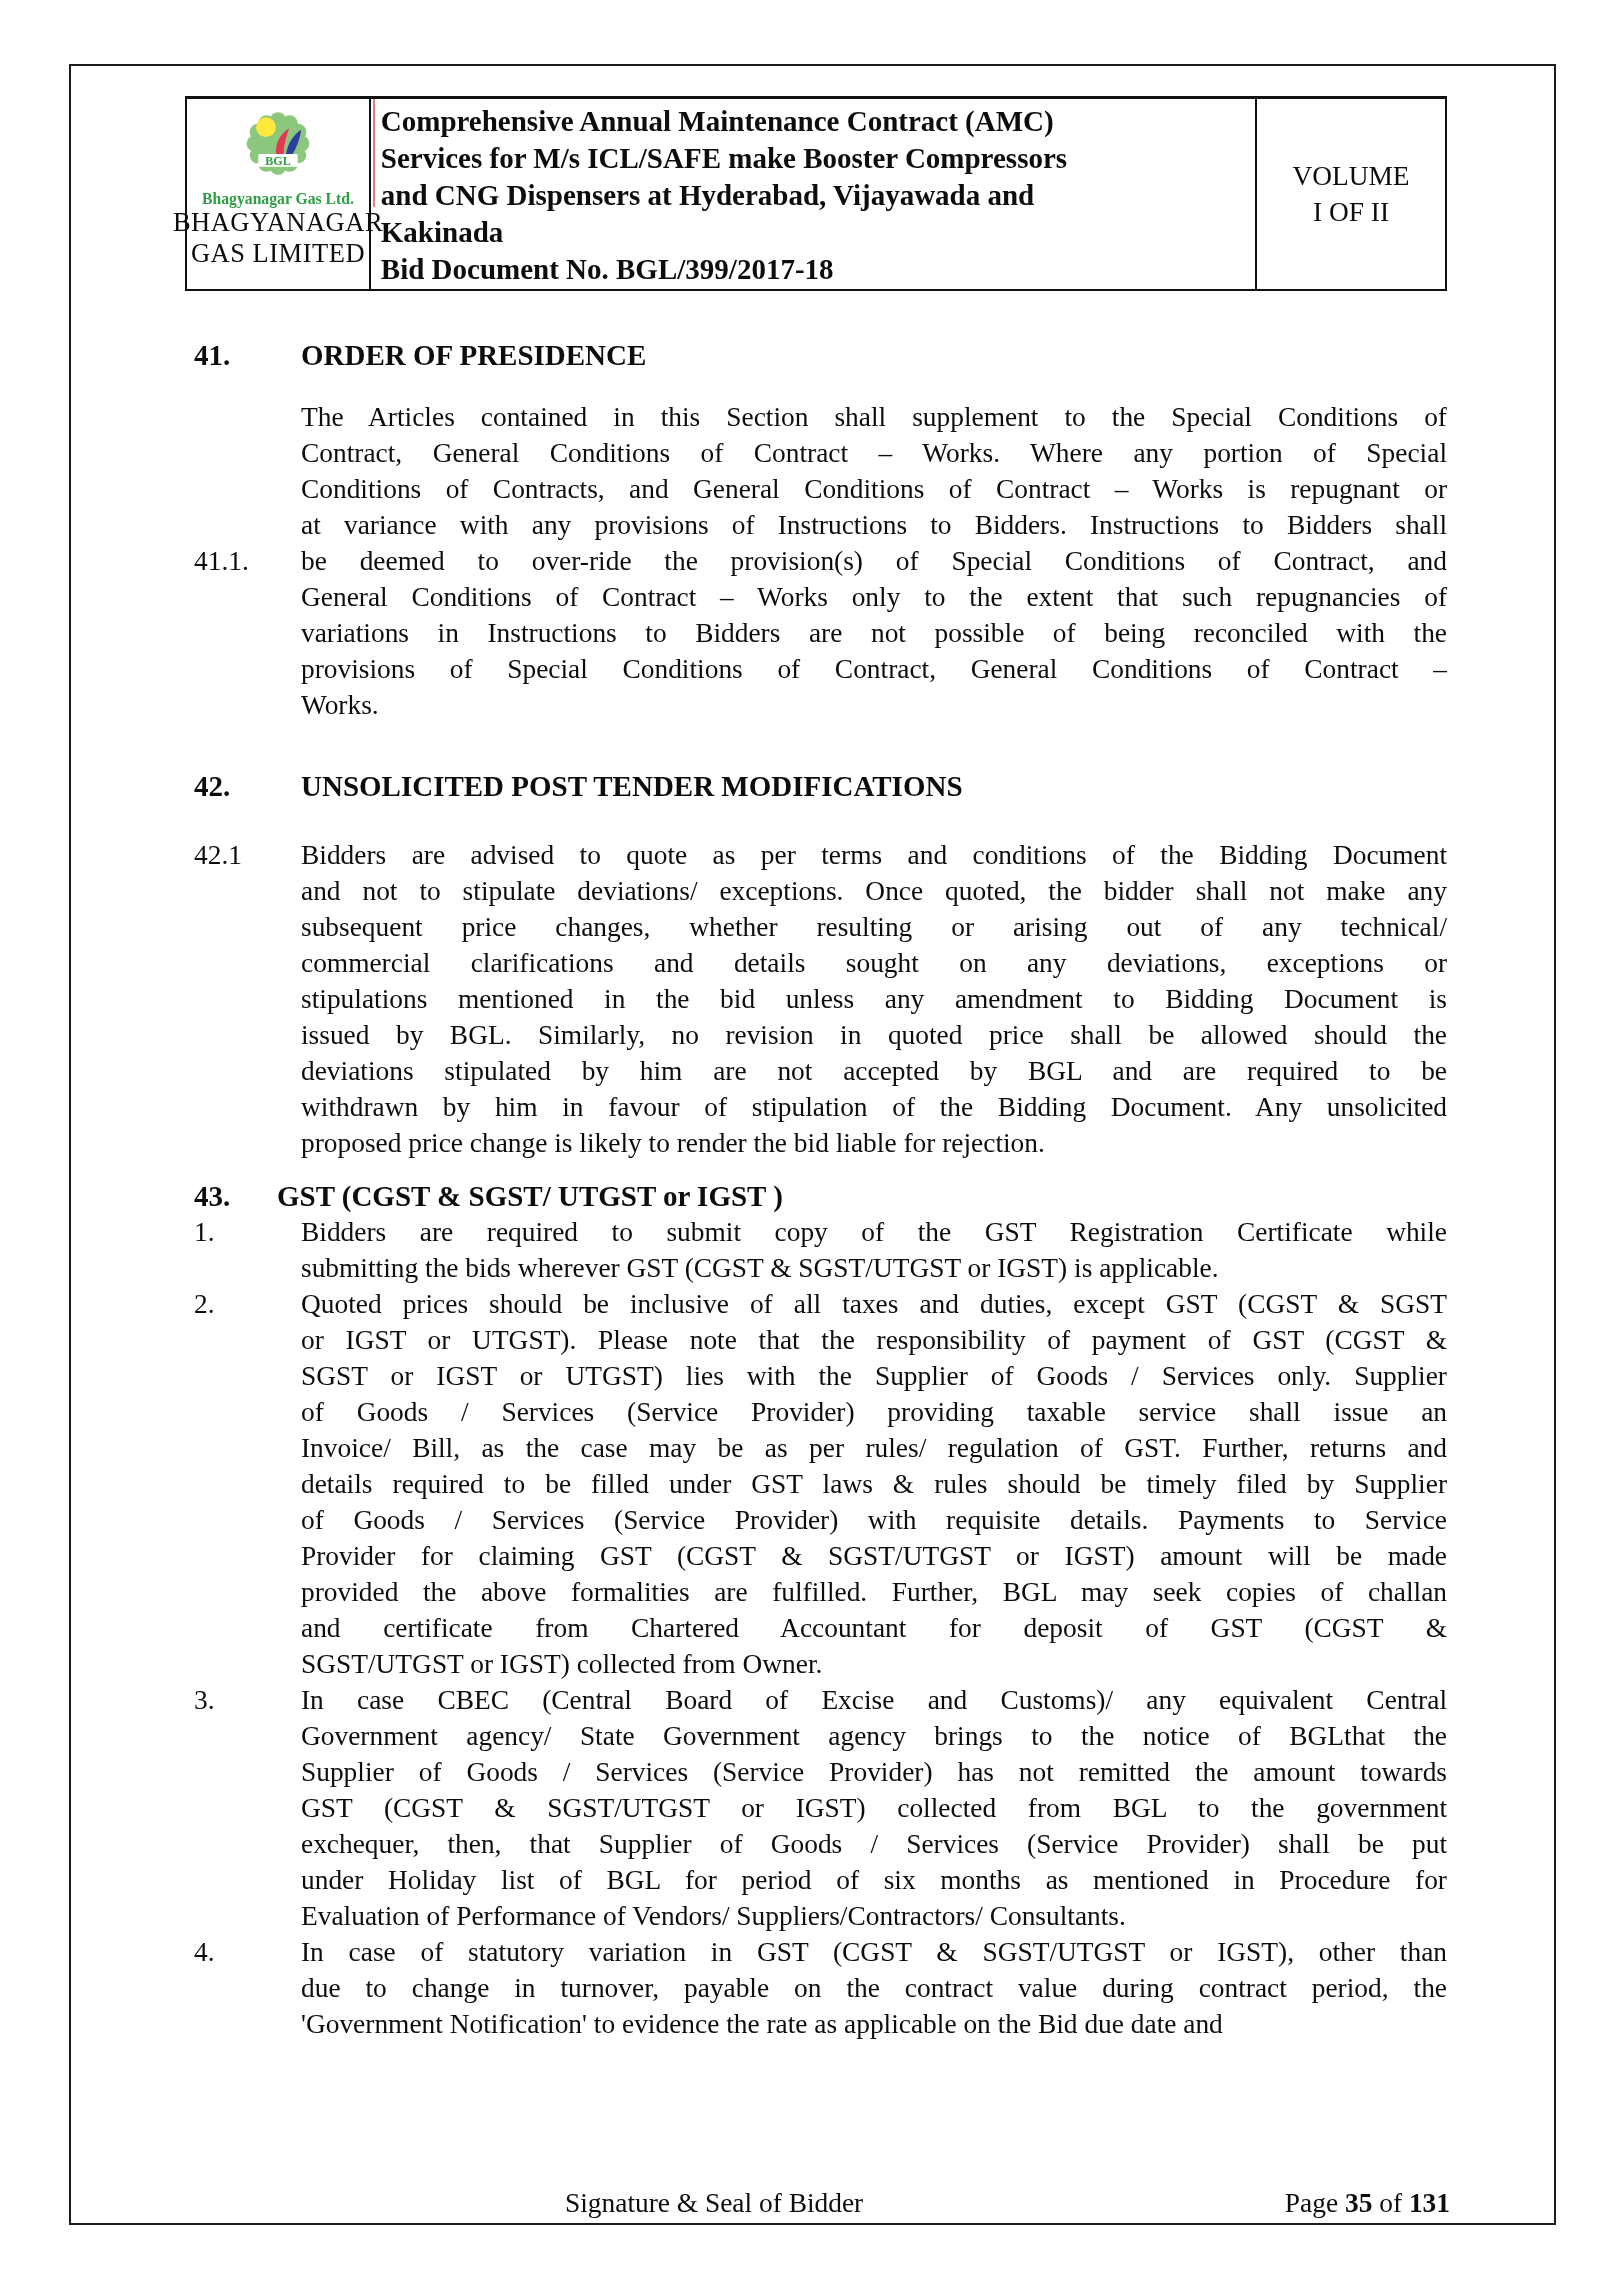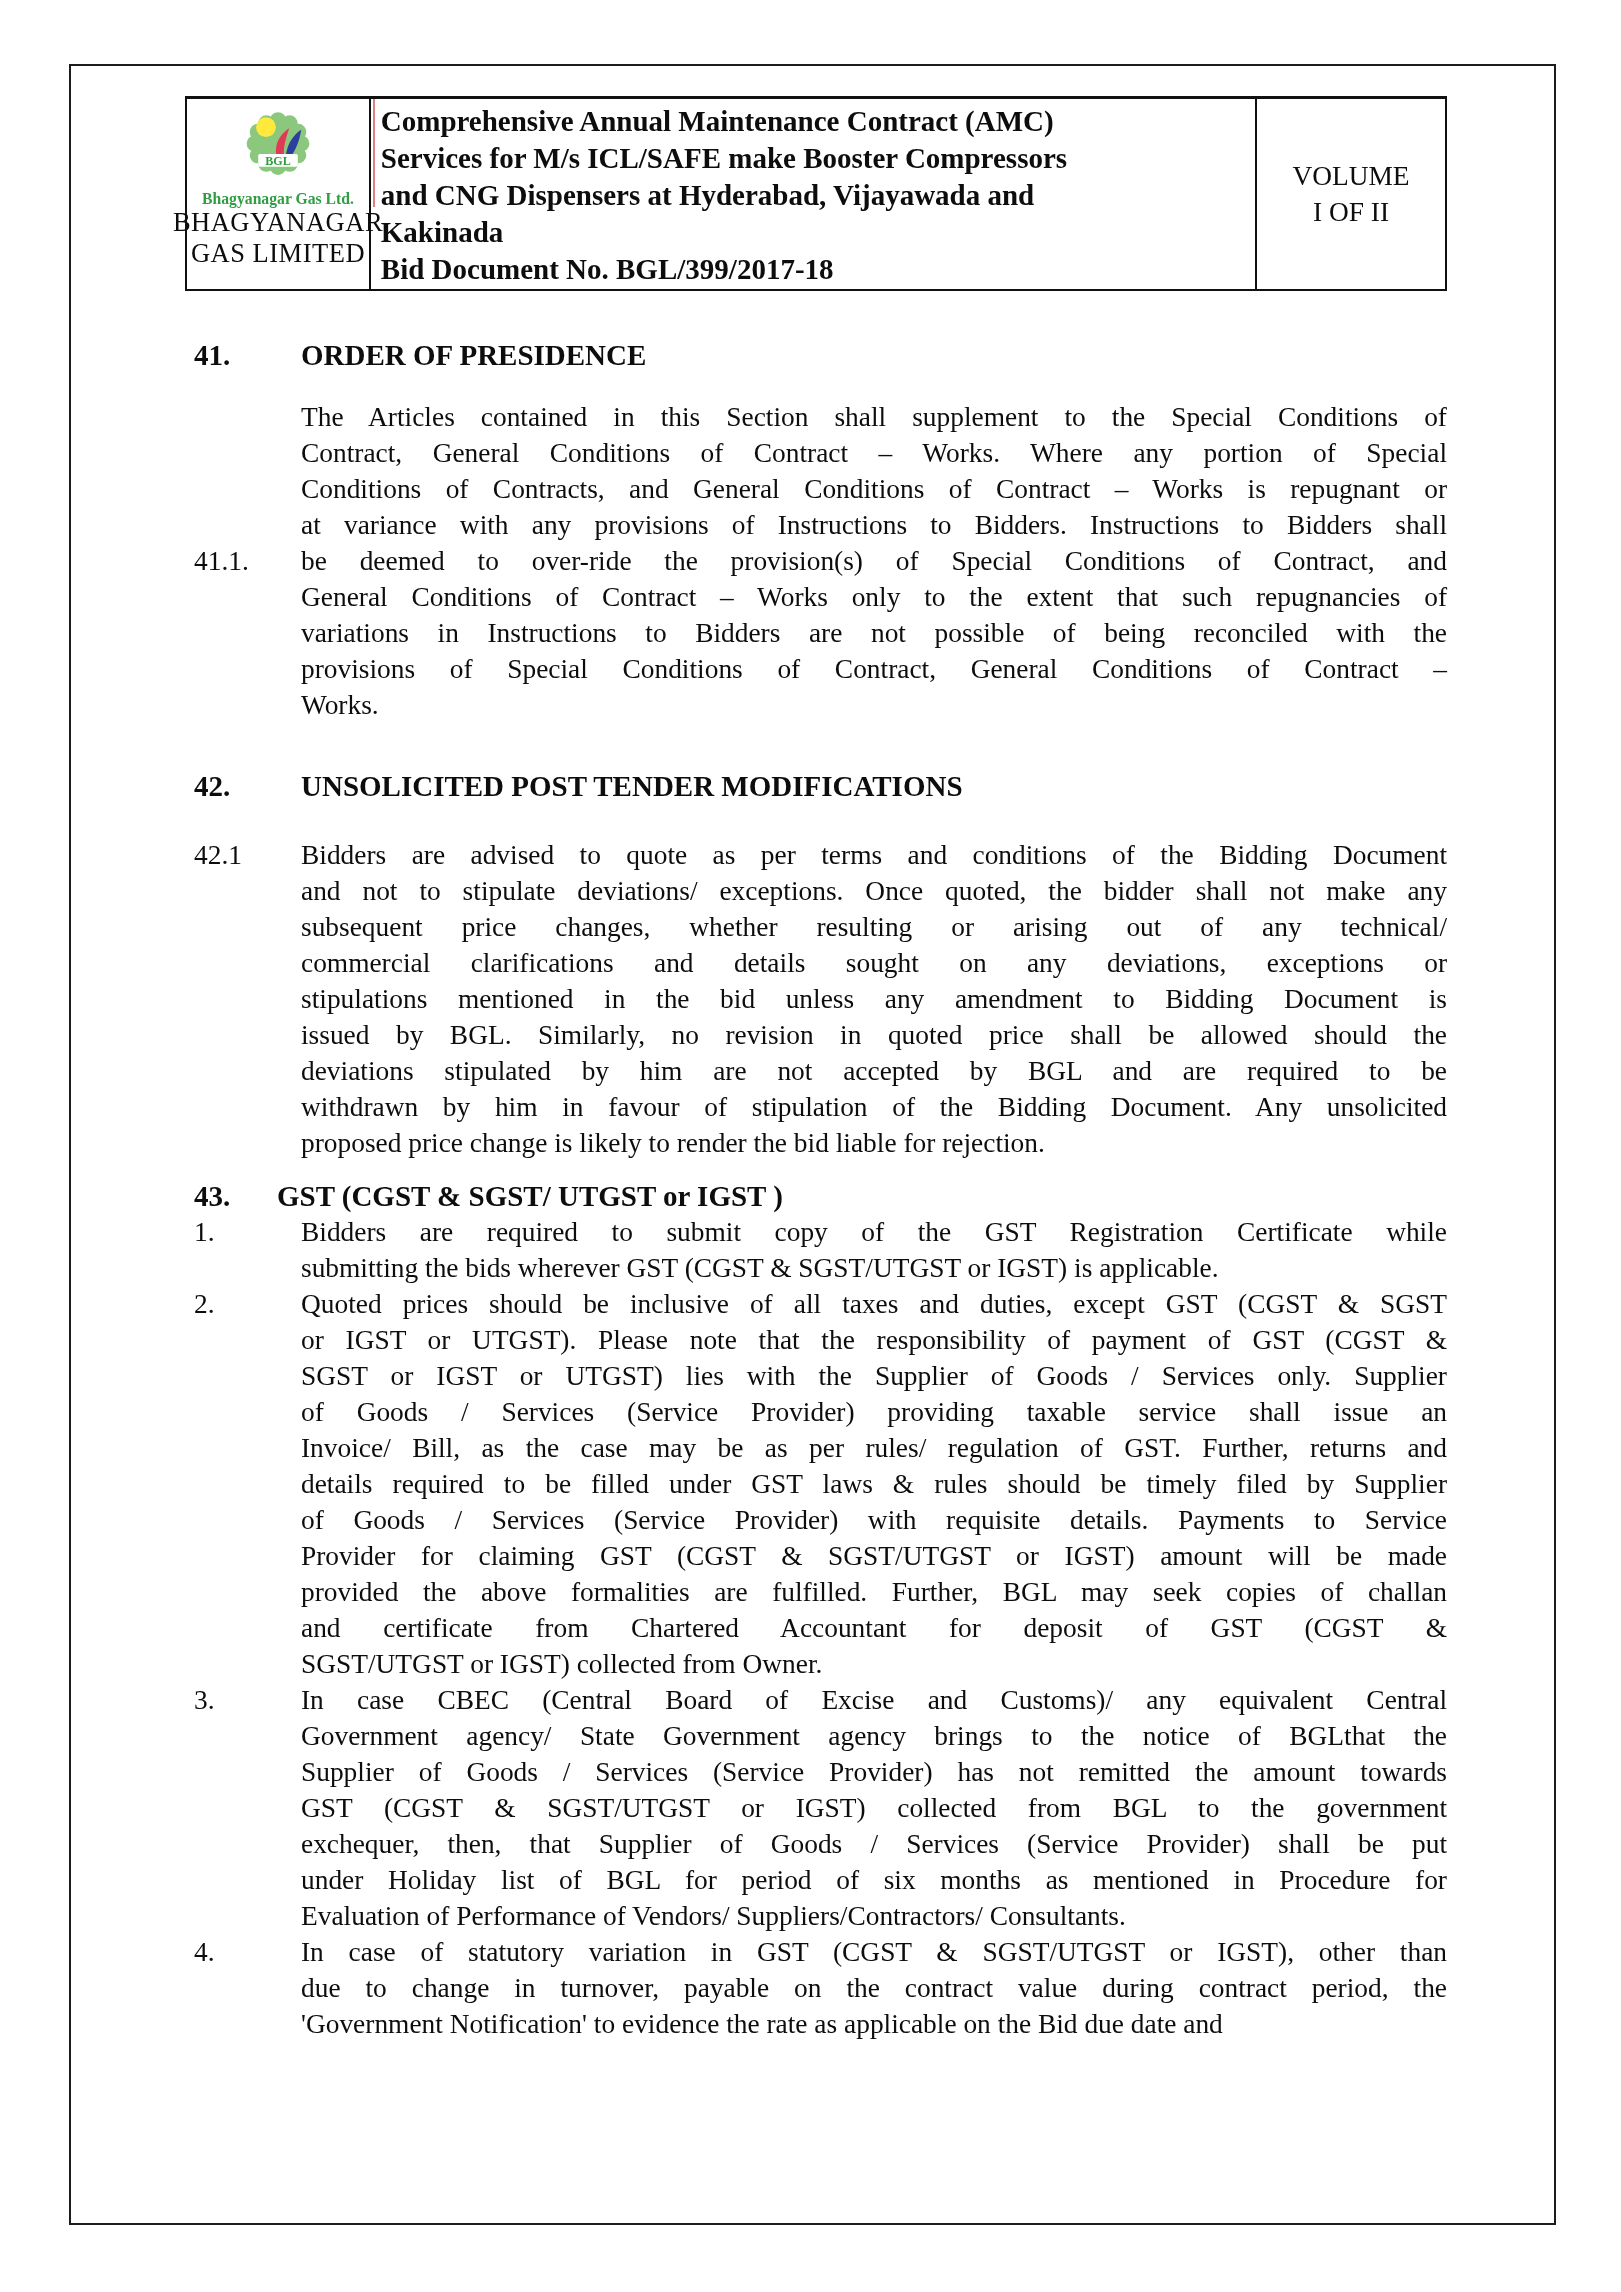--- a/index.html
+++ b/index.html
@@ -204,15 +204,19 @@
     <div class="block para">
       <span class="num">4.</span>
       <div class="ptext">
           <div class="tline">In case of statutory variation in GST (CGST &amp; SGST/UTGST or IGST), other than</div>
           <div class="tline">due to change in turnover, payable on the contract value during contract period, the</div>
           <div class="tline">'Government Notification' to evidence the rate as applicable on the Bid due date and</div>
         </div>
     </div>
   </div>
 
+  <div class="footer">
+    <span>Signature &amp; Seal of Bidder</span>
+    <span class="pageinfo"><span>Page</span>&nbsp;<b>35</b>&nbsp;<span>of</span>&nbsp;<b>131</b></span>
+  </div>
 
 </div>
 
 
 </body></html>

